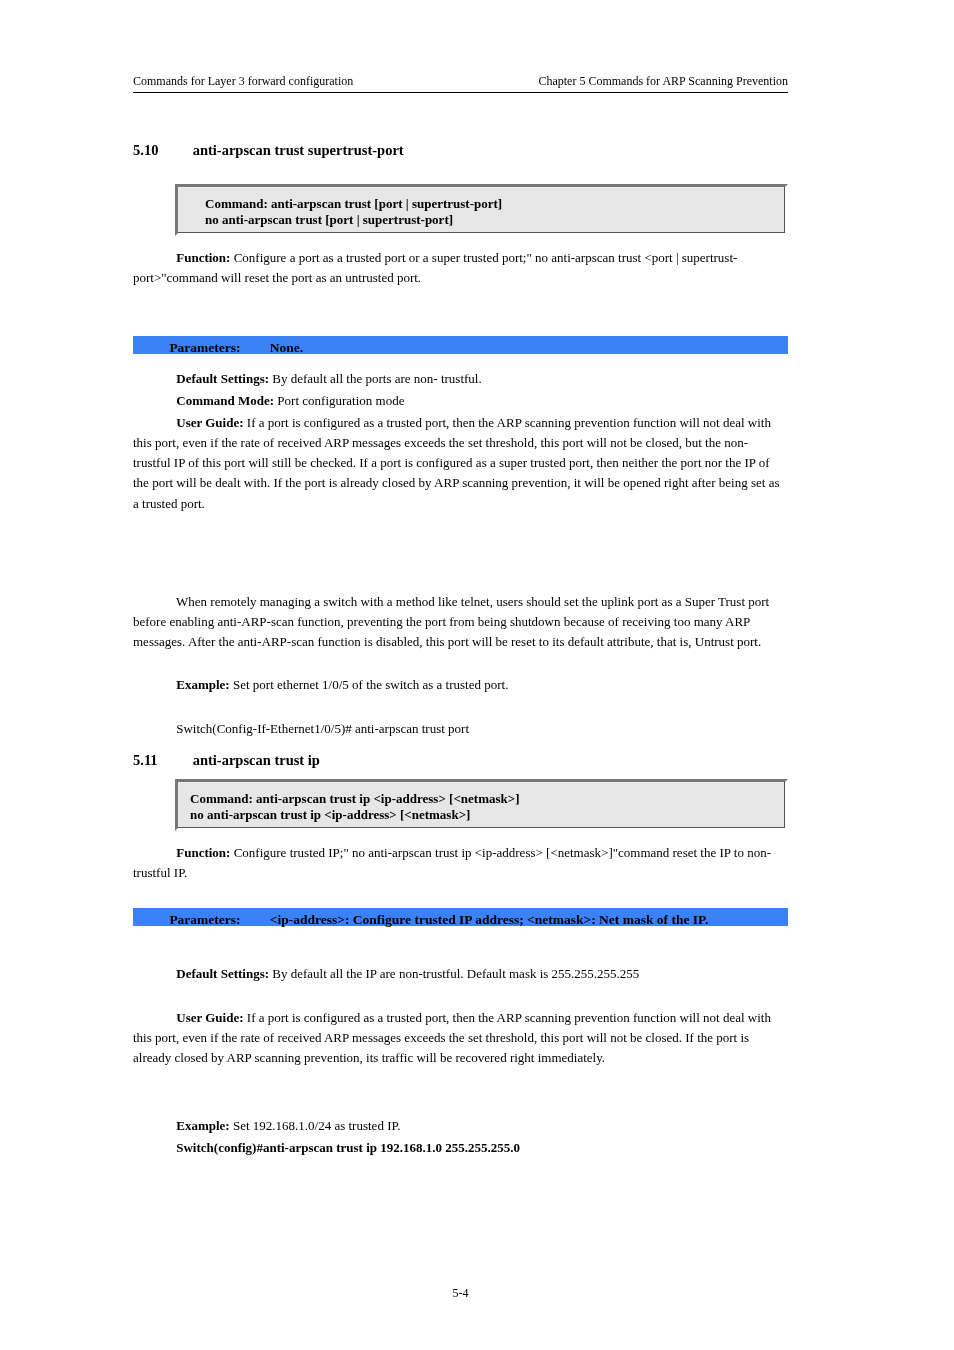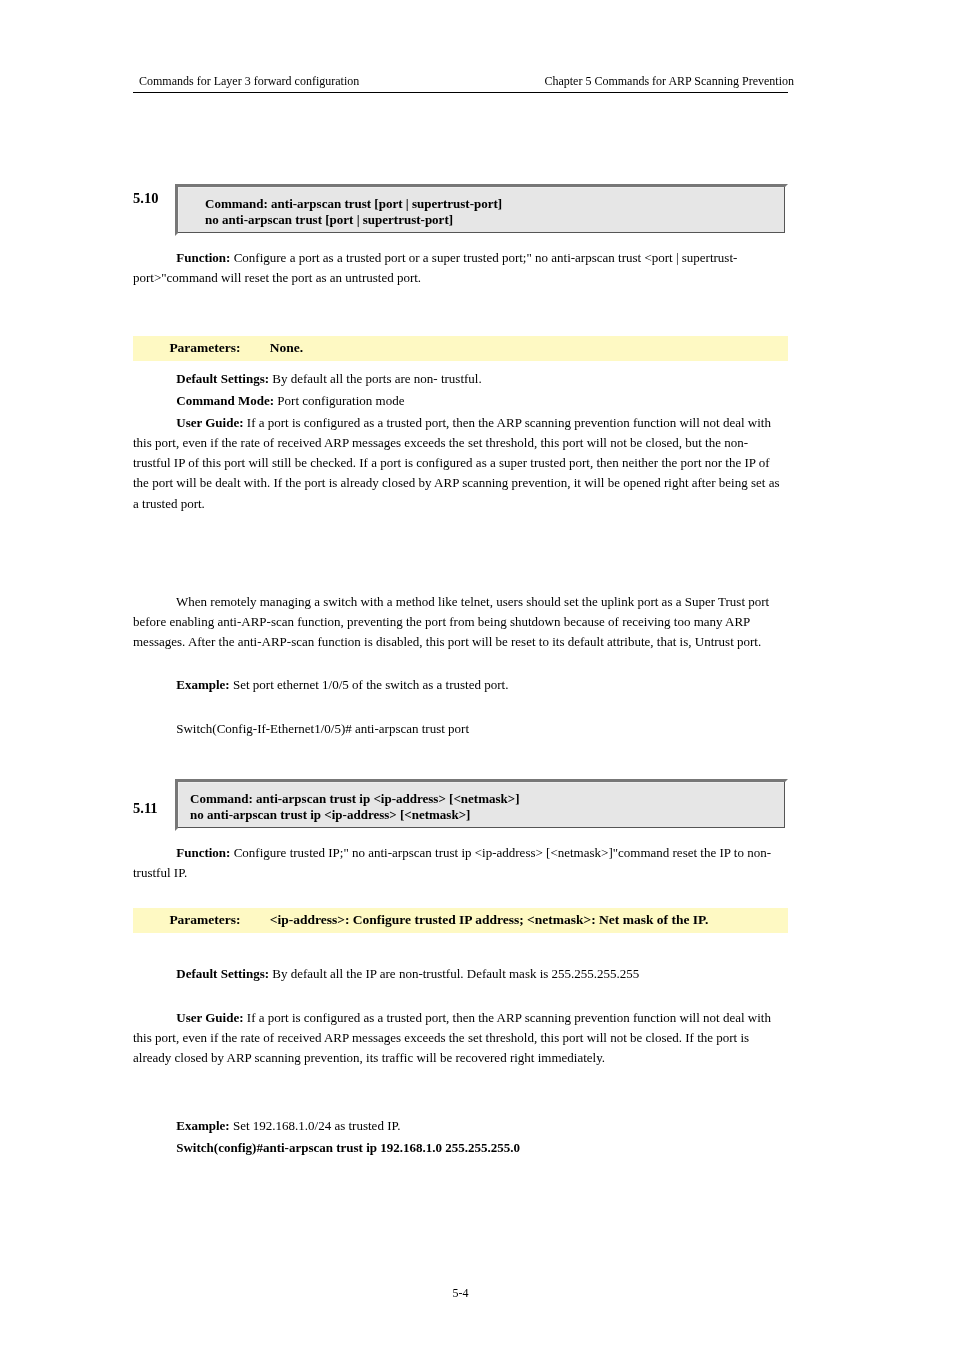--- a/index.html
+++ b/index.html
@@ -1,34 +1,34 @@
 <!DOCTYPE html>
 <html><head>
 <meta charset="utf-8">
 <style>
   * { box-sizing: border-box; margin: 0; padding: 0; }
   html, body { width: 954px; height: 1350px; background: #ffffff; font-family: "Times New Roman", Times, serif; color: #000; }
   .page { position: relative; width: 954px; height: 1350px; }
-  .header-row { position: absolute; left: 139px; top: 74px; width: 655px; display: flex; justify-content: space-between; font-size: 12px; }
+  .header-row { position: absolute; left: 133px; top: 74px; width: 655px; display: flex; justify-content: space-between; font-size: 12px; }
   .header-rule { position: absolute; left: 133px; top: 92px; width: 655px; border: none; border-top: 1px solid #000; }
   .h3-row { position: absolute; left: 133px; width: 655px; font-size: 14.5px; font-weight: bold; }
-  .h3-num { display: inline-block; width: 56px; margin-top: 48px; }
+  .h3-num { display: inline-block; width: 56px; }
   .body-text { position: absolute; left: 133px; width: 655px; font-size: 13px; line-height: 1.55; }
   .cmd-box {
     position: absolute; left: 175px; width: 613px; height: 52px;
     background: #e6e6e6;
     border-top: 3px solid #777; border-left: 3px solid #777;
     border-right: 3px solid #fff; border-bottom: 3px solid #fff;
     box-shadow: inset -1px -1px 0 #555, inset 1px 1px 0 #eee;
     font-family: "Times New Roman", Times, serif;
     font-size: 13px; font-weight: bold; padding: 9px 12px;
   }
   .blue-band {
-    position: absolute; left: 133px; width: 655px; height: 25px;
-    background: #fef9c3; font-size: 13.5px; font-weight: bold;
+    position: absolute; left: 133px; width: 655px; height: 18px;
+    background: #3b82f6; font-size: 13.5px; font-weight: bold;
     line-height: 24px;
   }
   .blue-band .lead { display: inline-block; width: 100px; padding-left: 3px; }
   .section-label { font-weight: bold; }
 </style>
 </head>
 <body>
 
 <div class="page">
 

